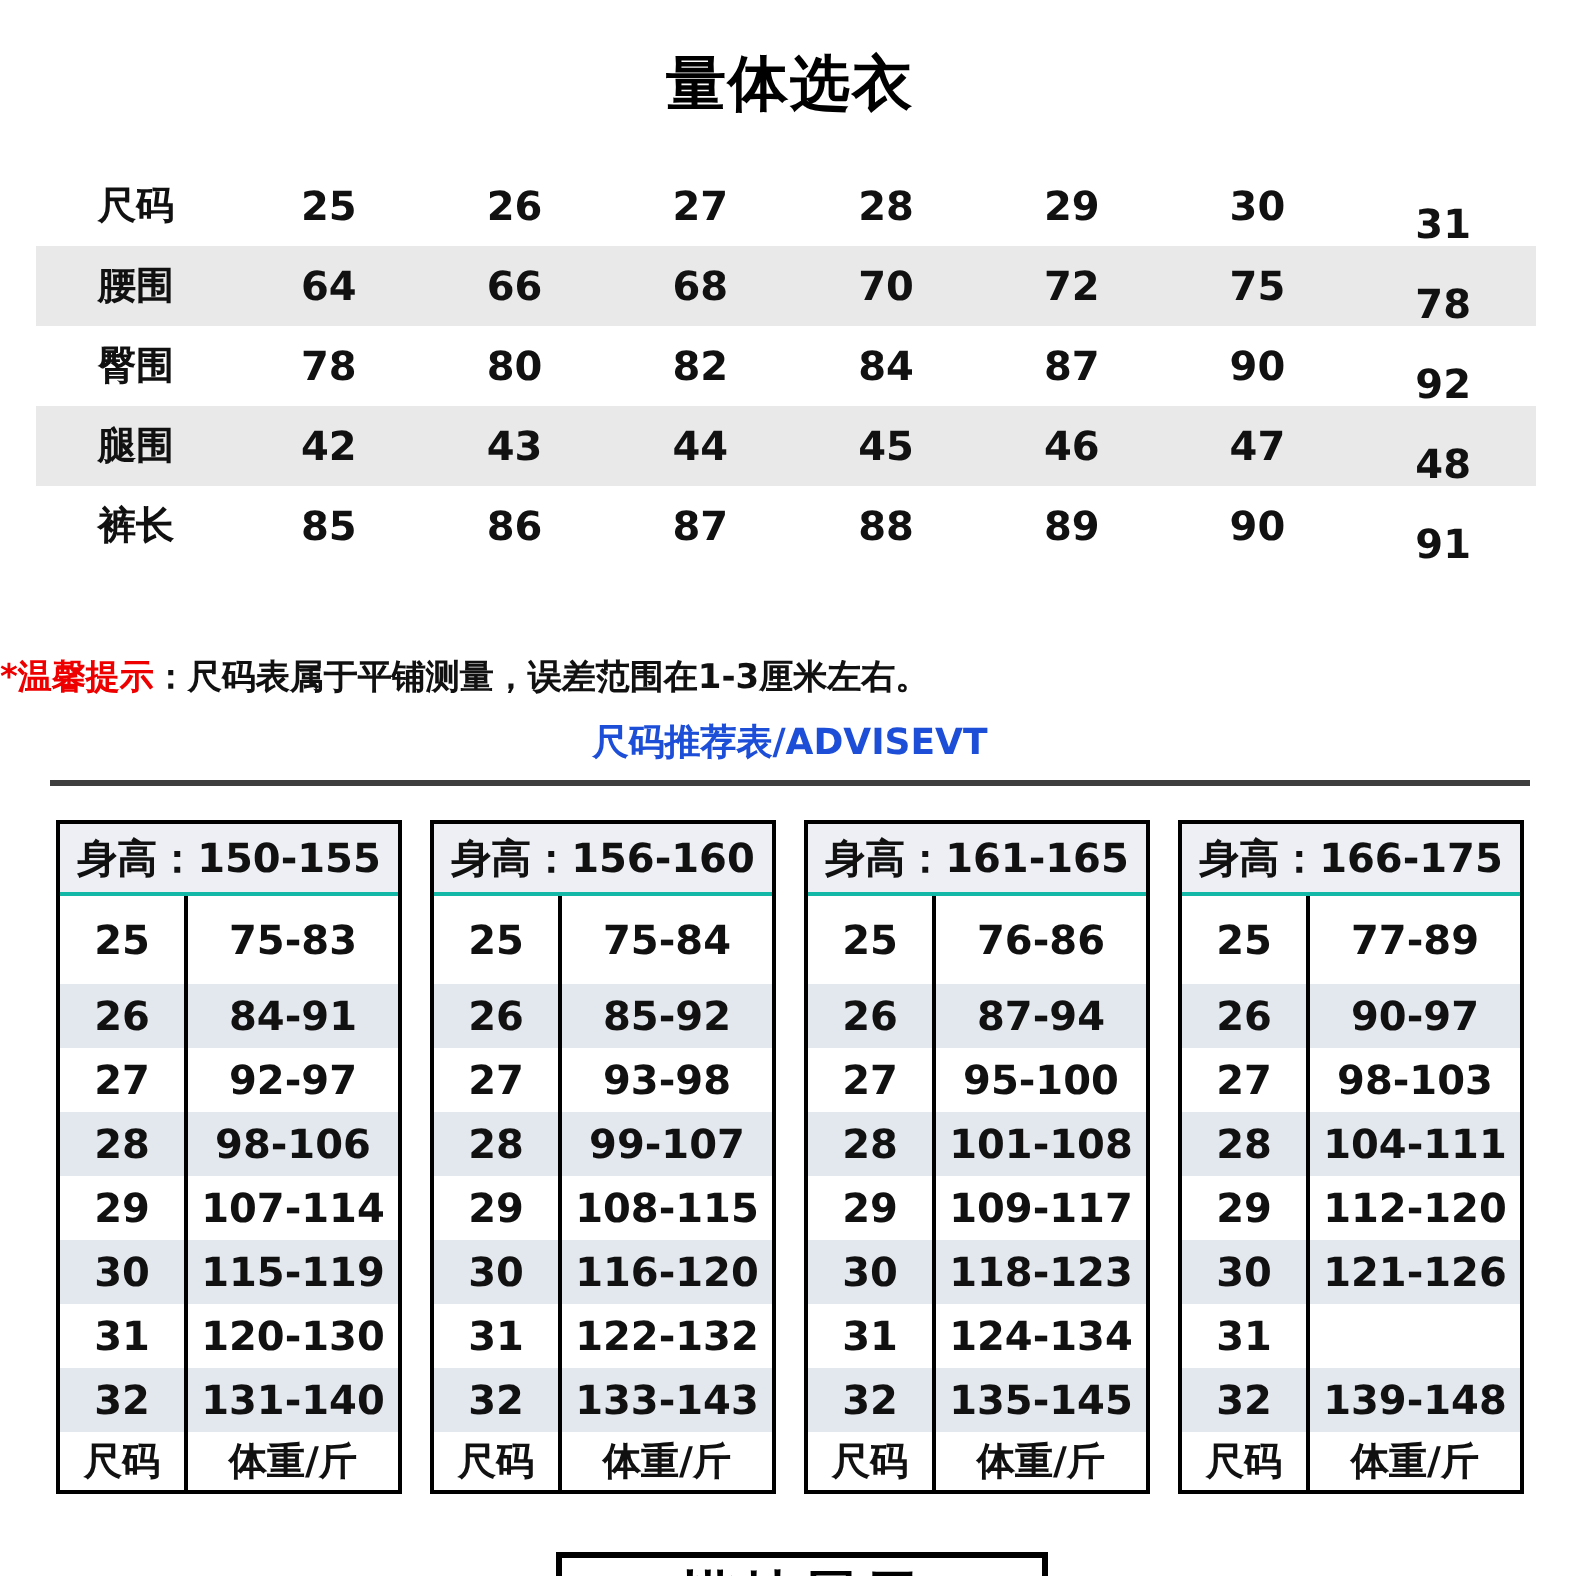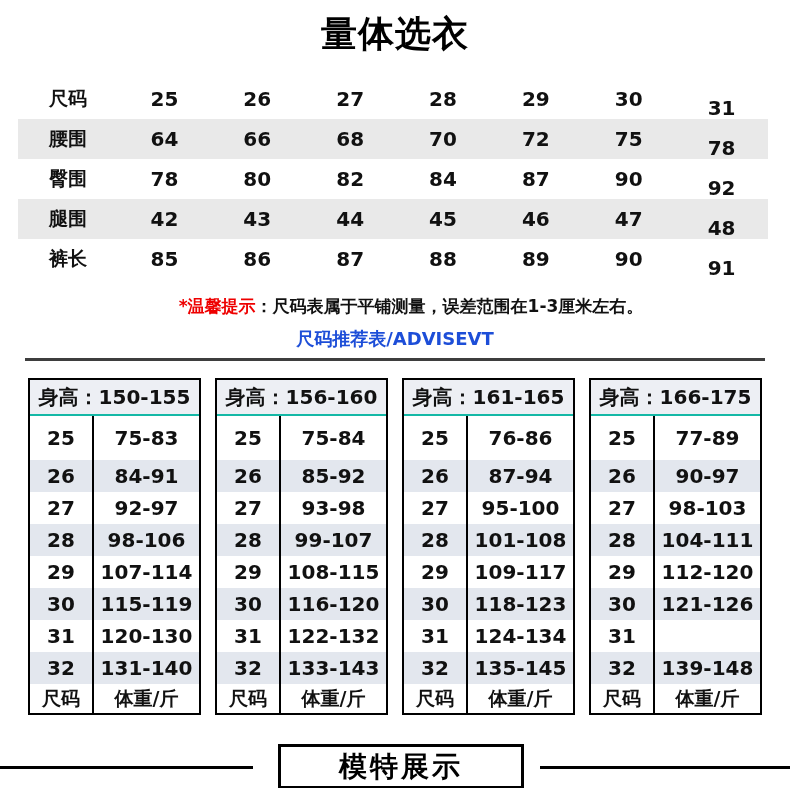--- a/index.html
+++ b/index.html
@@ -10,23 +10,23 @@
   }
   .page {
     position:relative;
     width:790px; height:788px;
     background:#fff;
     overflow:hidden;
   }
 
   
   .main-title {
-    padding-top:10px;
+    padding-top:22px;
     text-align:center;
-    font-size:36px;
+    font-size:30px;
     font-weight:bold;
     letter-spacing:1px;
     color:#000;
   }
 
   
   .measure-table {
     margin:20px 0 0 18px;
     width:750px;
   }
@@ -45,26 +45,24 @@
   .m-cell {
     flex:1;
     text-align:center;
     font-size:20px;
     font-weight:bold;
   }
   .m-cell.drop { transform:translateY(9px); }
 
   
   .tip {
-    margin-top:16px;
-    text-align:center;
+    margin-top:44px;
     font-size:17px;
     font-weight:bold;
     color:#111;
-    padding-left:32px;
   }
   .tip-red { color:var(--tip-red,#ee0000); }
 
   
   .section-title {
     margin-top:9px;
     text-align:center;
     font-size:18px;
     font-weight:bold;
     color:#1d4ed8;

